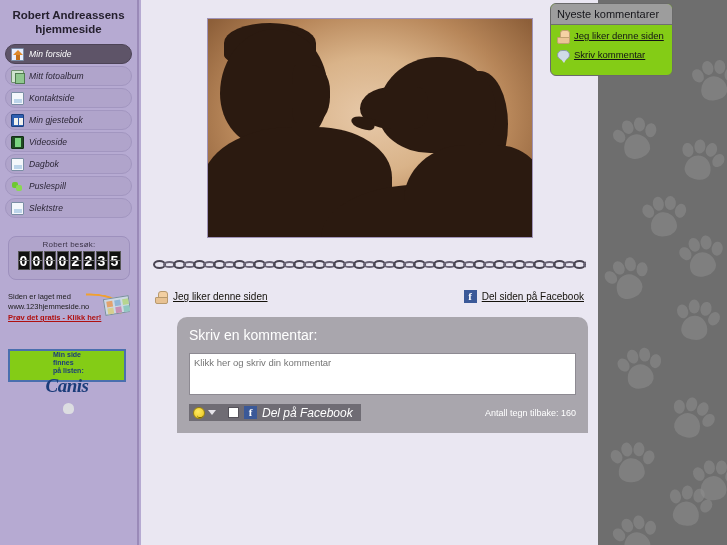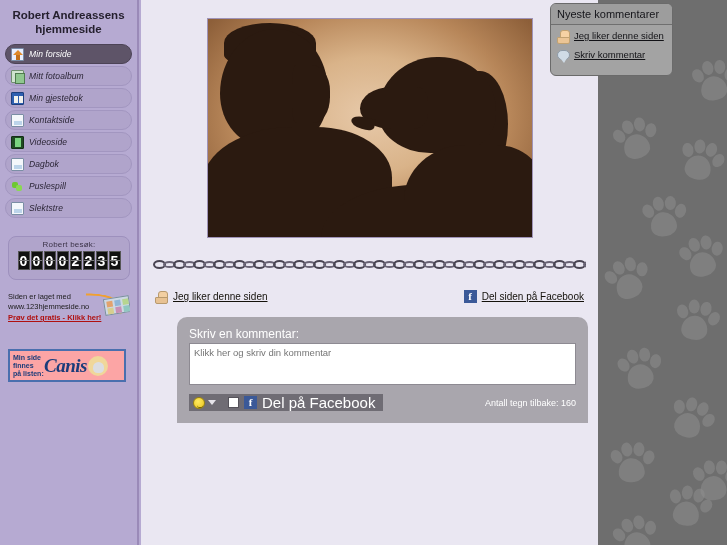--- a/index.html
+++ b/index.html
@@ -171,23 +171,23 @@
   #promo .swoosh .pics i:nth-child(2){left:10px;top:2px;background:#8fb5d6;}
   #promo .swoosh .pics i:nth-child(3){left:18px;top:2px;background:#b6d58f;}
   #promo .swoosh .pics i:nth-child(4){left:2px;top:9px;background:#d6cf8f;}
   #promo .swoosh .pics i:nth-child(5){left:10px;top:9px;background:#c78fb5;}
   #promo .swoosh .pics i:nth-child(6){left:18px;top:9px;background:#8fc7c0;}
 
   
   #canis-banner {
     position:absolute; left:8px; top:349px;
     width:118px; height:33px;
-    background:#fca5a5;
+    background:#84cc16;
     border:2px solid #4a6fae;
-    display:flex; align-items:center;
+    display:flex; align-items:center;flex-direction:column;
   }
   #canis-left {
     font-size:7px; line-height:8px; color:#1b3c7a;
     font-weight:bold; padding-left:3px; width:34px;
   }
   #canis-word {
     font-family:"Liberation Serif", serif;
     font-style:italic; font-weight:bold;
     font-size:19px; color:#1b3c7a;
     letter-spacing:-.5px;
@@ -348,21 +348,21 @@
   }
 
   
   #comment-form {
     margin:14px 10px 0 36px;
     background:#a9a6ad;
     border-radius:10px 10px 0 0;
     padding:10px 12px 12px 12px;
     min-height:104px;
   }
-  #cf-title { font-size:12px; color:#ffffff; margin-bottom:2px; }
+  #cf-title { font-size:14px; color:#ffffff; margin-bottom:10px; }
   #cf-textarea {
     width:100%; height:42px;
     background:#fff; border:1px solid #8d8a92;
     font-size:9.5px; color:#7b7880;
     padding:3px 4px; resize:none;
     font-family:"Liberation Sans", sans-serif;
   }
   #cf-toolbar { display:flex; align-items:center; margin-top:5px; }
   .tb-group { display:flex; align-items:center; background:#6f6c74; height:17px; }
   .smiley-btn {
@@ -384,40 +384,40 @@
   }
   .fb-check {
     width:11px;height:11px;background:#fff;border:1px solid #55525a;
     margin:0 5px 0 8px; cursor:pointer;
   }
   .fb-icon-sm {
     width:13px;height:13px;background:#3b5998;color:#fff;
     font-family:"Liberation Serif", serif;font-weight:bold;
     font-size:11px;line-height:13px;text-align:center;
   }
-  #fb-share-label { font-size:15px; color:#ffffff; margin-left:5px; padding-right:8px; }
+  #fb-share-label { font-size:12px; color:#ffffff; margin-left:5px; padding-right:8px;font-style:italic; }
   #char-count { margin-left:auto; font-size:9px; color:#ffffff; }
   #cf-fields { display:flex; gap:10px; margin-top:7px; }
   .cf-input {
     flex:1 1 0; height:17px;
     background:#fff; border:1px solid #8d8a92;
     font-size:9.5px; color:#7b7880;
     padding:1px 4px;
     font-family:"Liberation Sans", sans-serif;
   }
 
   
   #right-sidebar {
     position:absolute; right:0; top:0;
     width:129px; height:545px;
     z-index:5;
   }
   #rs-panel {
     margin:3px 3px 0 3px;
-    background:#a3a3a3;
+    background:#84cc16;
     border:1px solid #6a6a6a;
     border-radius:6px;
     overflow:hidden;
   }
   #rs-header {
     background:#9d9d9d;
     border-bottom:1px solid #6f6f6f;
     font-size:11px; color:#15151a;
     padding:4px 6px;
   }
@@ -563,26 +563,26 @@
     <div class="menu" id="menu-host">
         <div class="menu-item active">
           <span class="mi-icon ic-home"></span>
           <span class="mi-label">Min forside</span>
         </div>
         <div class="menu-item">
           <span class="mi-icon ic-photo"></span>
           <span class="mi-label">Mitt fotoalbum</span>
         </div>
         <div class="menu-item">
+          <span class="mi-icon ic-page"></span>
+          <span class="mi-label">Kontaktside</span>
+        </div>
+        <div class="menu-item">
           <span class="mi-icon ic-book"></span>
           <span class="mi-label">Min gjestebok</span>
-        </div>
-        <div class="menu-item">
-          <span class="mi-icon ic-page"></span>
-          <span class="mi-label">Kontaktside</span>
         </div>
         <div class="menu-item">
           <span class="mi-icon ic-video"></span>
           <span class="mi-label">Videoside</span>
         </div>
         <div class="menu-item">
           <span class="mi-icon ic-page"></span>
           <span class="mi-label">Dagbok</span>
         </div>
         <div class="menu-item">

